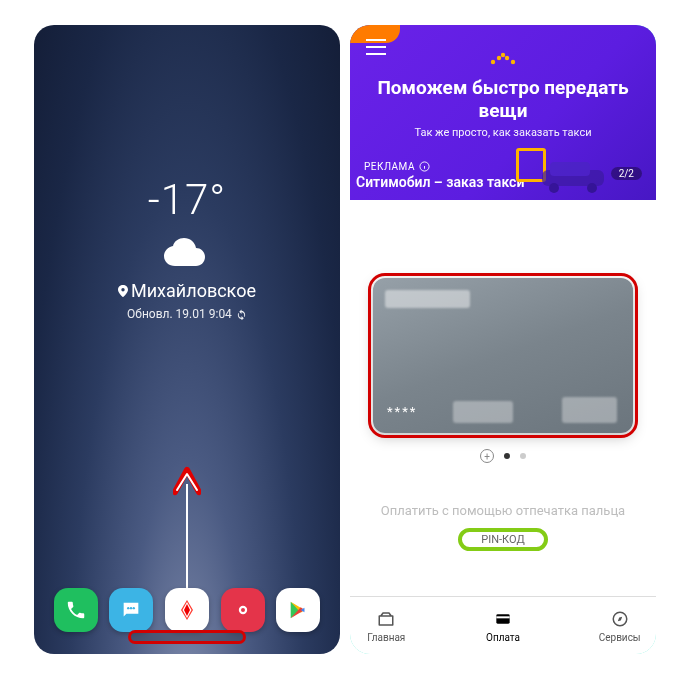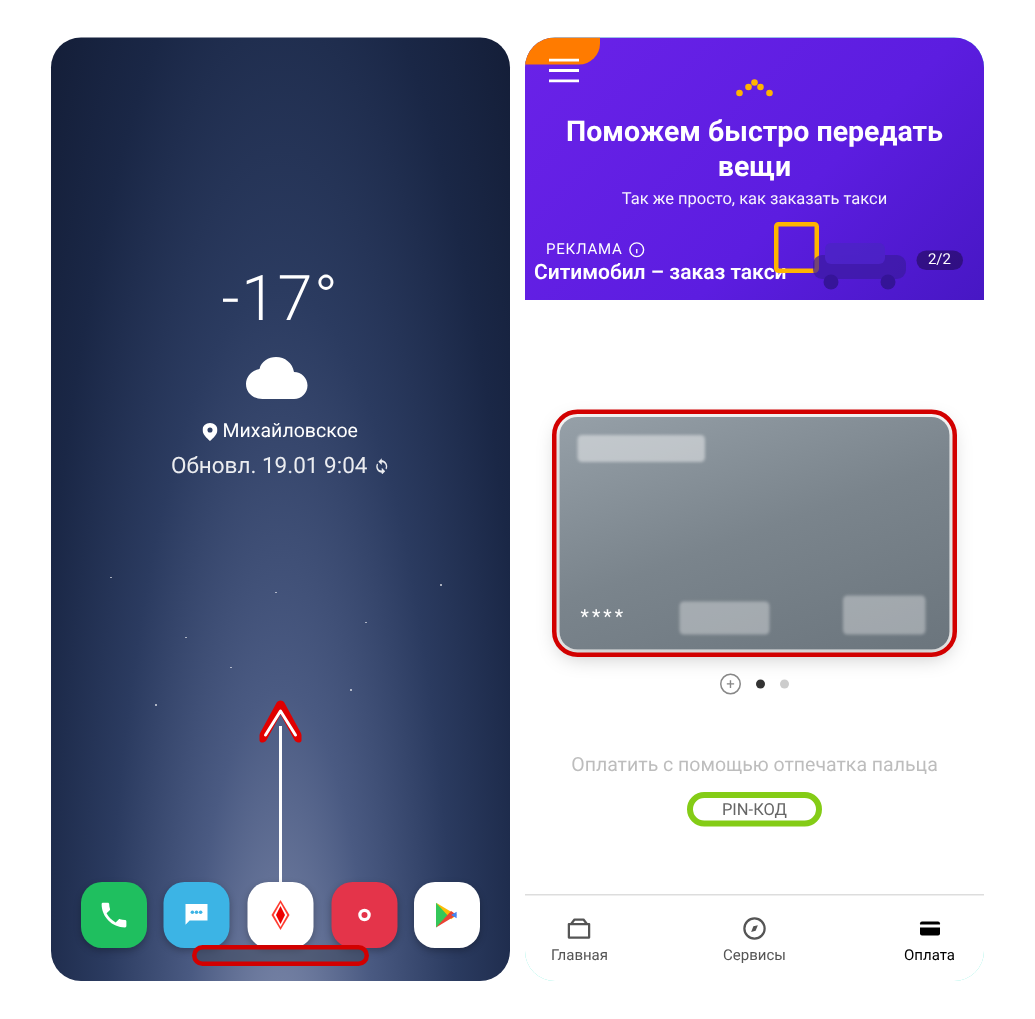--- a/index.html
+++ b/index.html
@@ -26,22 +26,22 @@
   .weather {
     position: absolute;
     top: 130px;
     left: 0; right: 0;
     text-align: center;
     color: #fff;
     margin-top: 20px;
   }
   .temp { font-size: 42px; font-weight: 300; letter-spacing: 1px; }
   .cloud-icon { margin: 12px auto 10px; display: block; }
-  .loc-row { display:flex; align-items:center; justify-content:center; gap:3px; font-size:13px; margin-top:6px;}
-  .upd-row { display:flex; align-items:center; justify-content:center; gap:4px; font-size:15px; opacity:.9; margin-top:6px;}
+  .loc-row { display:flex; align-items:center; justify-content:center; gap:3px; font-size:18px; margin-top:6px;}
+  .upd-row { display:flex; align-items:center; justify-content:center; gap:4px; font-size:12px; opacity:.9; margin-top:6px;}
   .dock {
     position: absolute;
     bottom: 22px;
     left: 0; right: 0;
     display: flex;
     justify-content: space-around;
     padding: 0 14px;
   }
   .dock-icon {
     width: 44px; height: 44px;
@@ -266,32 +266,32 @@
 
   <div class="bottom-nav">
     <div class="nav-item">
       <span class="nav-ic">
         <svg width="20" height="18" viewBox="0 0 24 24">
             <path d="M3 8h18v12H3z M5 8l3-4h8l3 4" fill="none" stroke="#555" stroke-width="2" stroke-linejoin="round"></path>
           </svg>
       </span>
       <span>Главная</span>
     </div>
+    <div class="nav-item active">
+      <span class="nav-ic">
+        <svg width="20" height="16" viewBox="0 0 24 24">
+            <rect x="2" y="5" width="20" height="14" rx="2" fill="#000"></rect>
+            <rect x="2" y="8" width="20" height="3" fill="#fff"></rect>
+          </svg>
+      </span>
+      <span>Оплата</span>
+    </div>
     <div class="nav-item">
       <span class="nav-ic">
         <svg width="18" height="18" viewBox="0 0 24 24">
             <circle cx="12" cy="12" r="9" fill="none" stroke="#555" stroke-width="2"></circle>
             <path d="M15 9l-2 5-4 1 2-5z" fill="#555"></path>
           </svg>
       </span>
       <span>Сервисы</span>
     </div>
-    <div class="nav-item active">
-      <span class="nav-ic">
-        <svg width="20" height="16" viewBox="0 0 24 24">
-            <rect x="2" y="5" width="20" height="14" rx="2" fill="#000"></rect>
-            <rect x="2" y="8" width="20" height="3" fill="#fff"></rect>
-          </svg>
-      </span>
-      <span>Оплата</span>
-    </div>
   </div>
 </div>
 
 </body></html>

